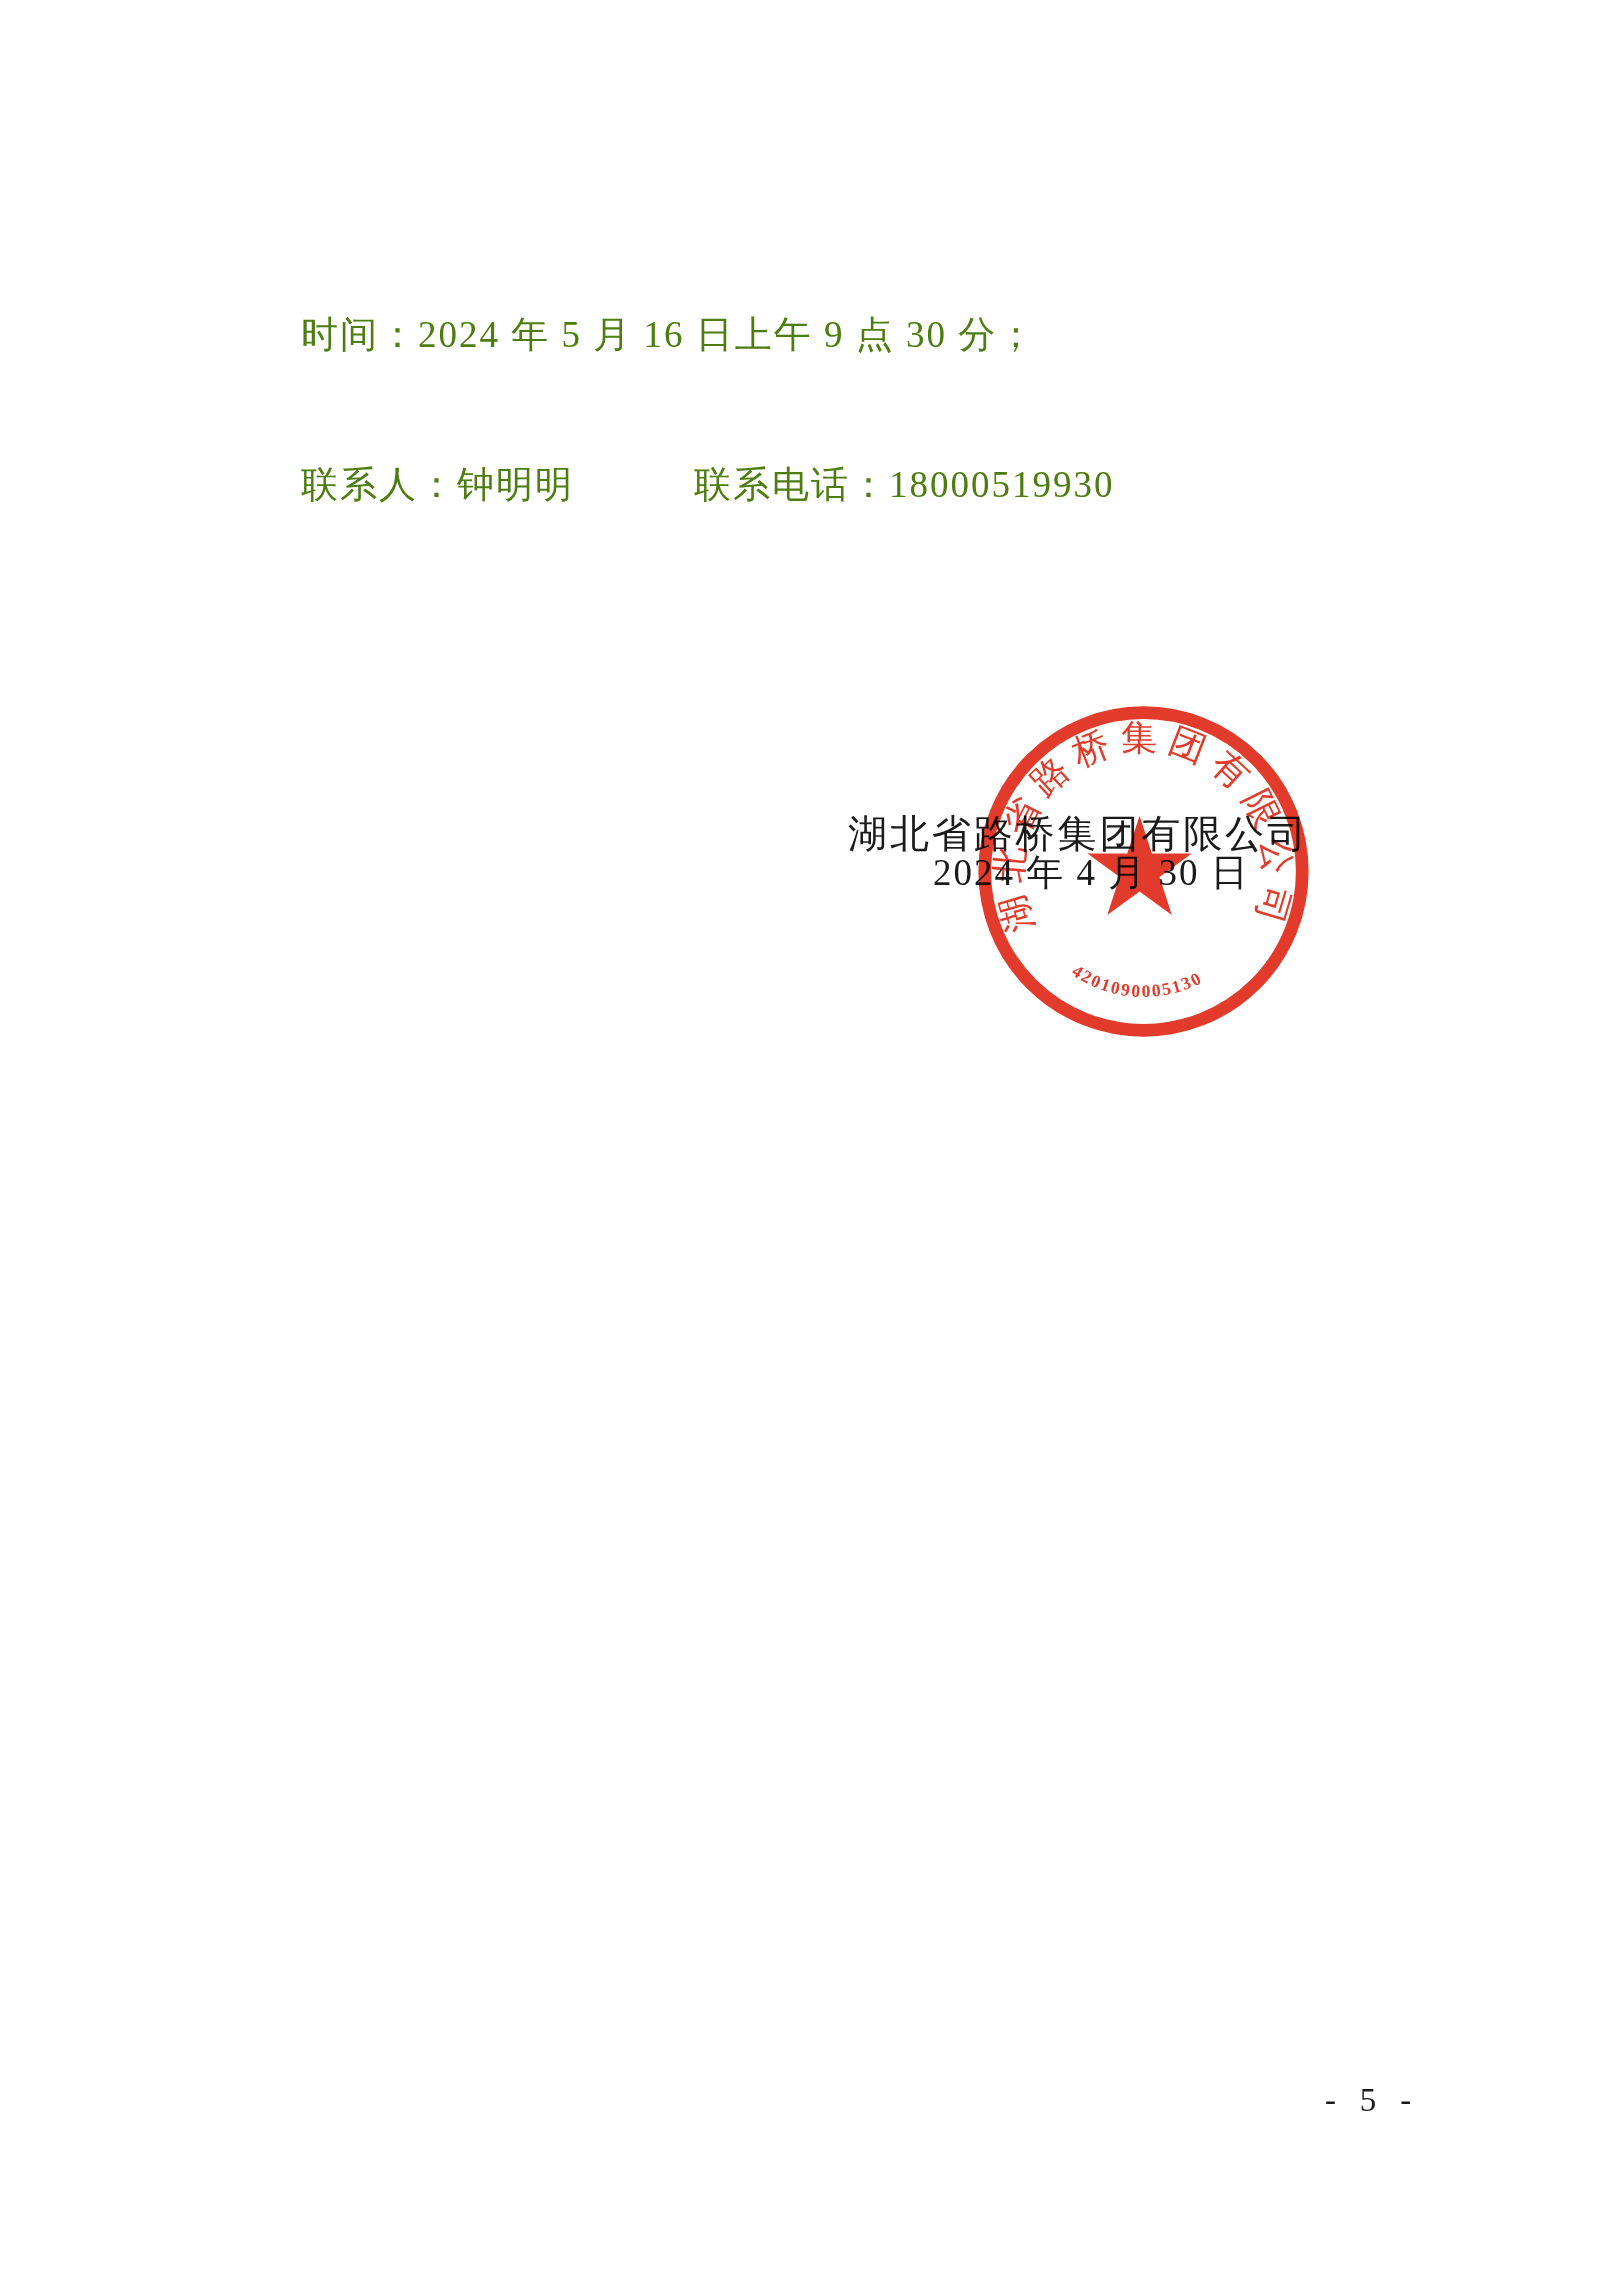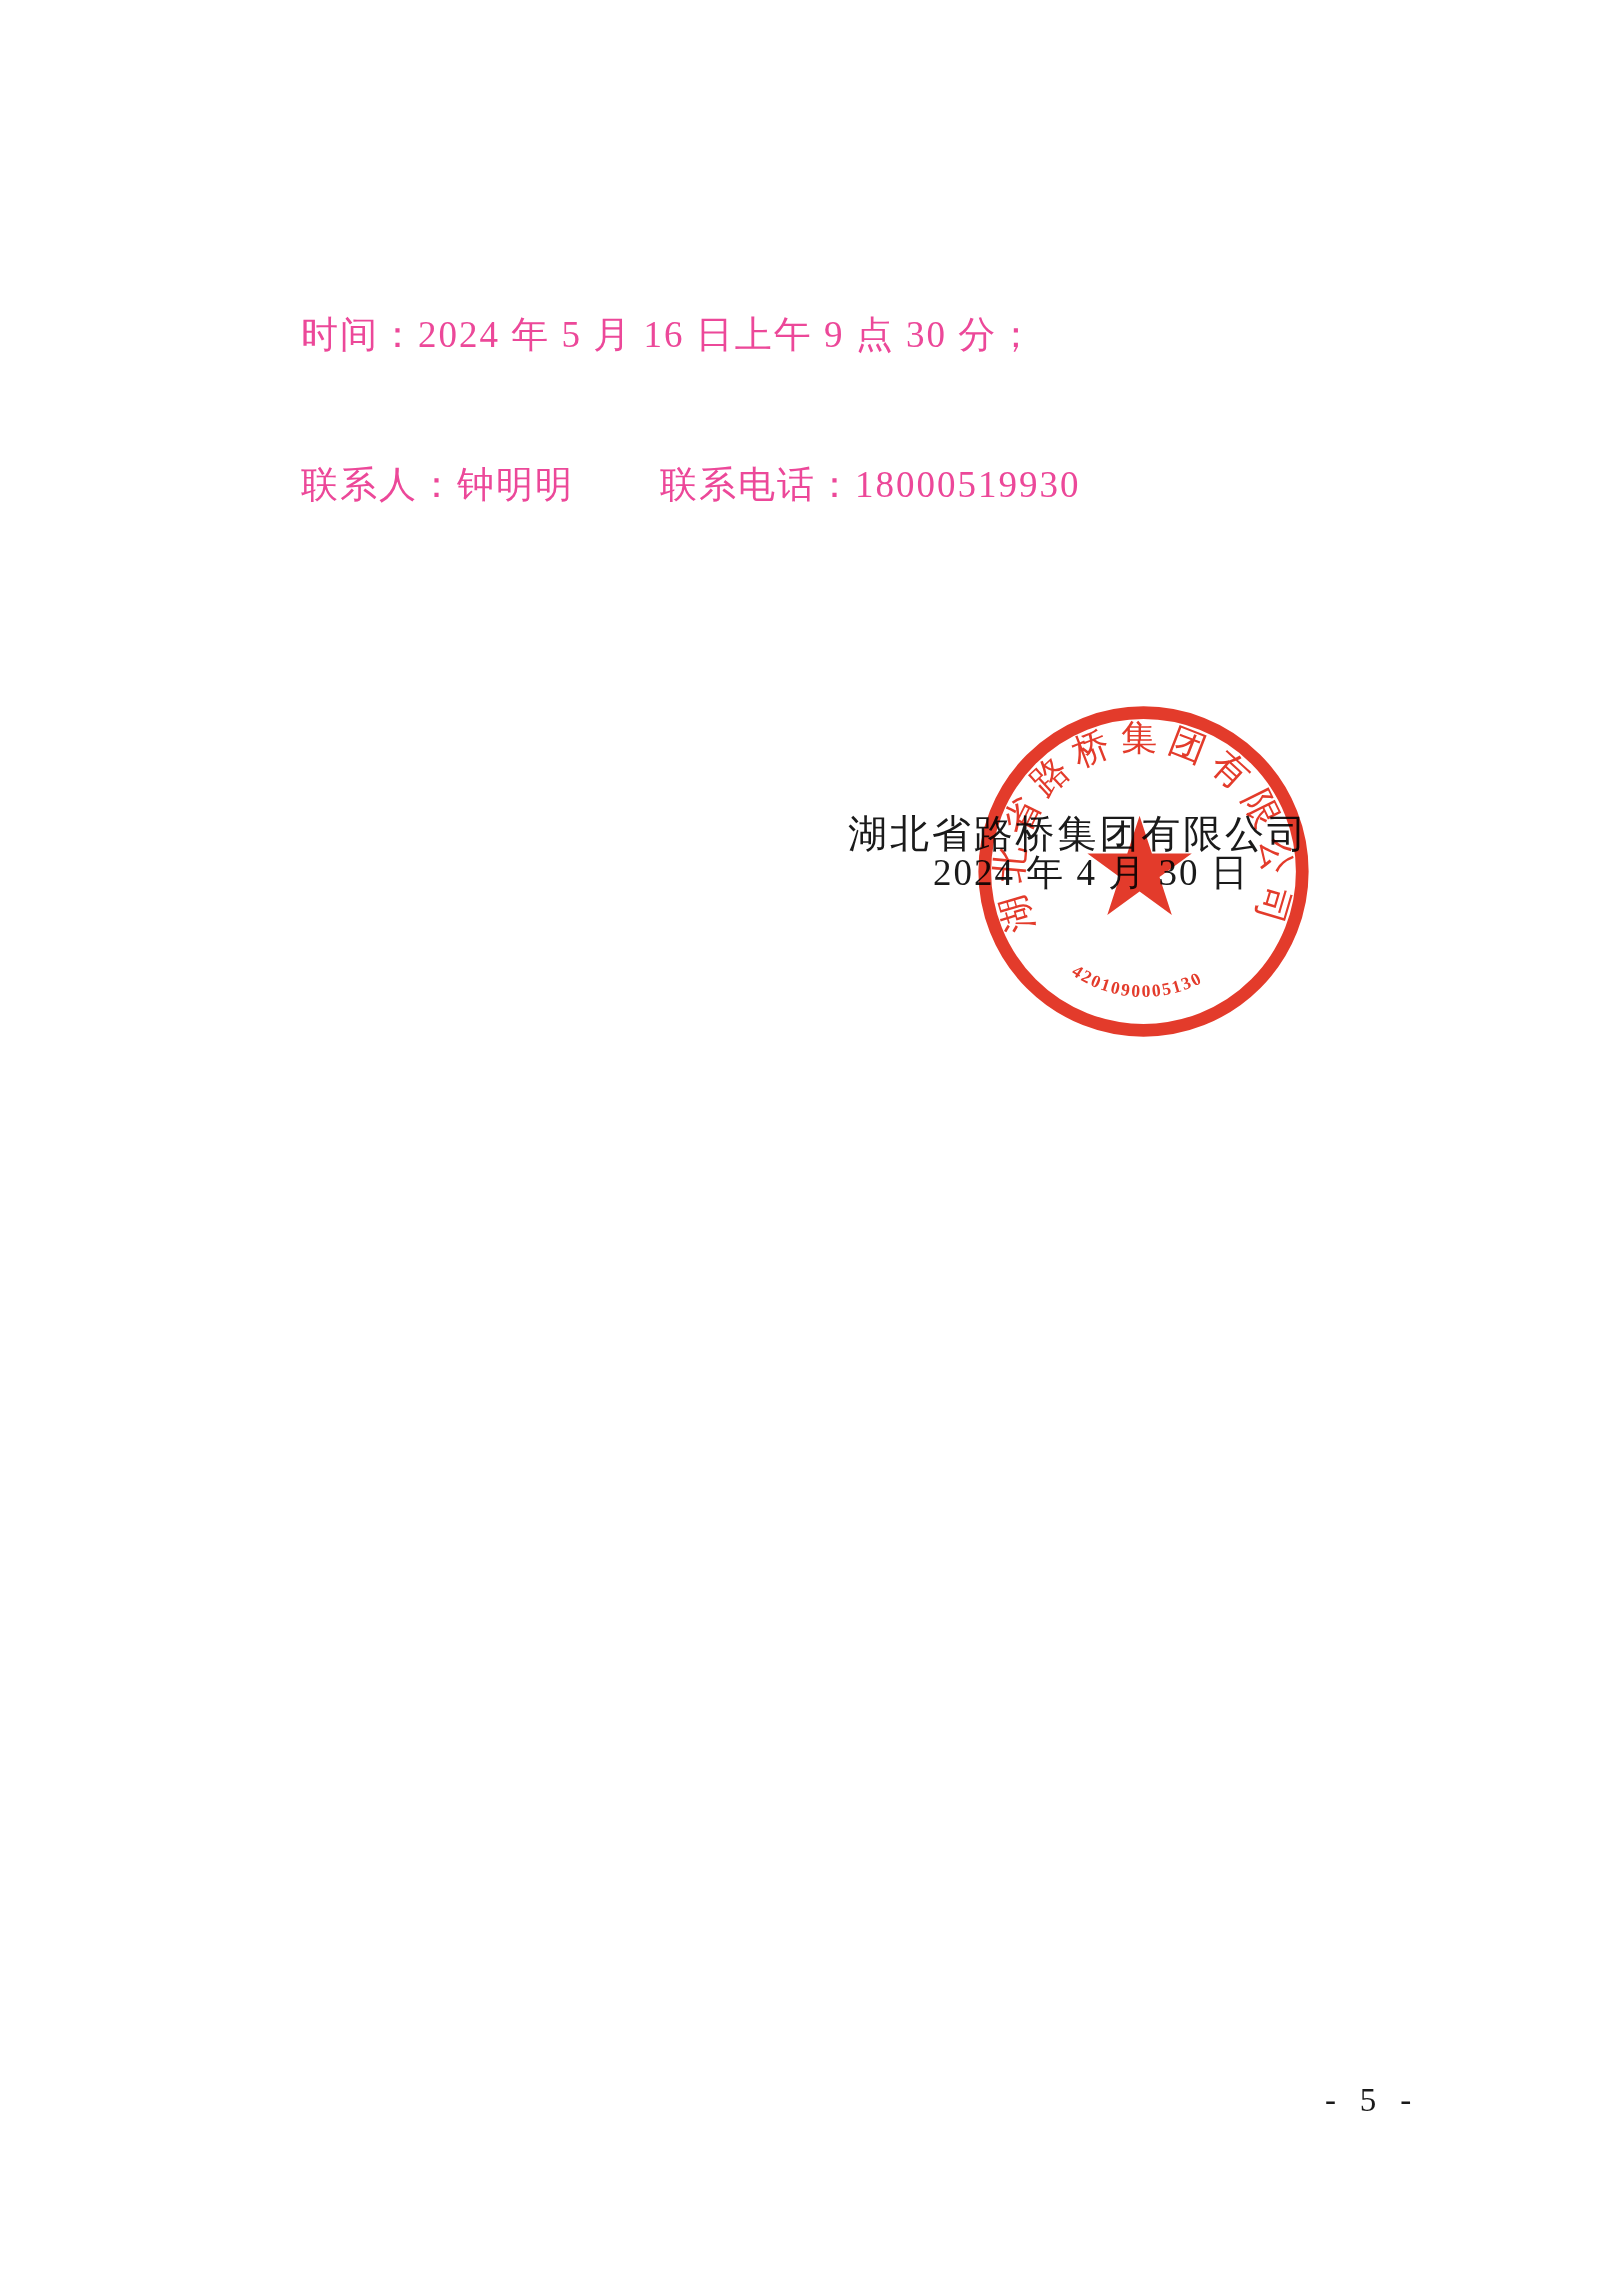--- a/index.html
+++ b/index.html
@@ -16,26 +16,26 @@
     font-family: "Liberation Serif", "DejaVu Serif", serif;
     color: #1a1a1a;
   }
   .body-line {
     position: absolute;
     left: 301px;
     font-size: 37px;
     line-height: 41px;
     letter-spacing: 2px;
     white-space: nowrap;
-    color: #ec4899;
+    color: #4d7c0f;
   }
   .line-time     { top: 314px; }
   .line-location { top: 389px; }
   .line-contact  { top: 464px; }
-  .contact-phone { margin-left: 86px; }
+  .contact-phone { margin-left: 120px; }
 
   .sig-company {
     position: absolute;
     left: 848px;
     top: 813px;
     font-size: 39px;
     line-height: 41px;
     letter-spacing: 2.9px;
     white-space: nowrap;
   }

